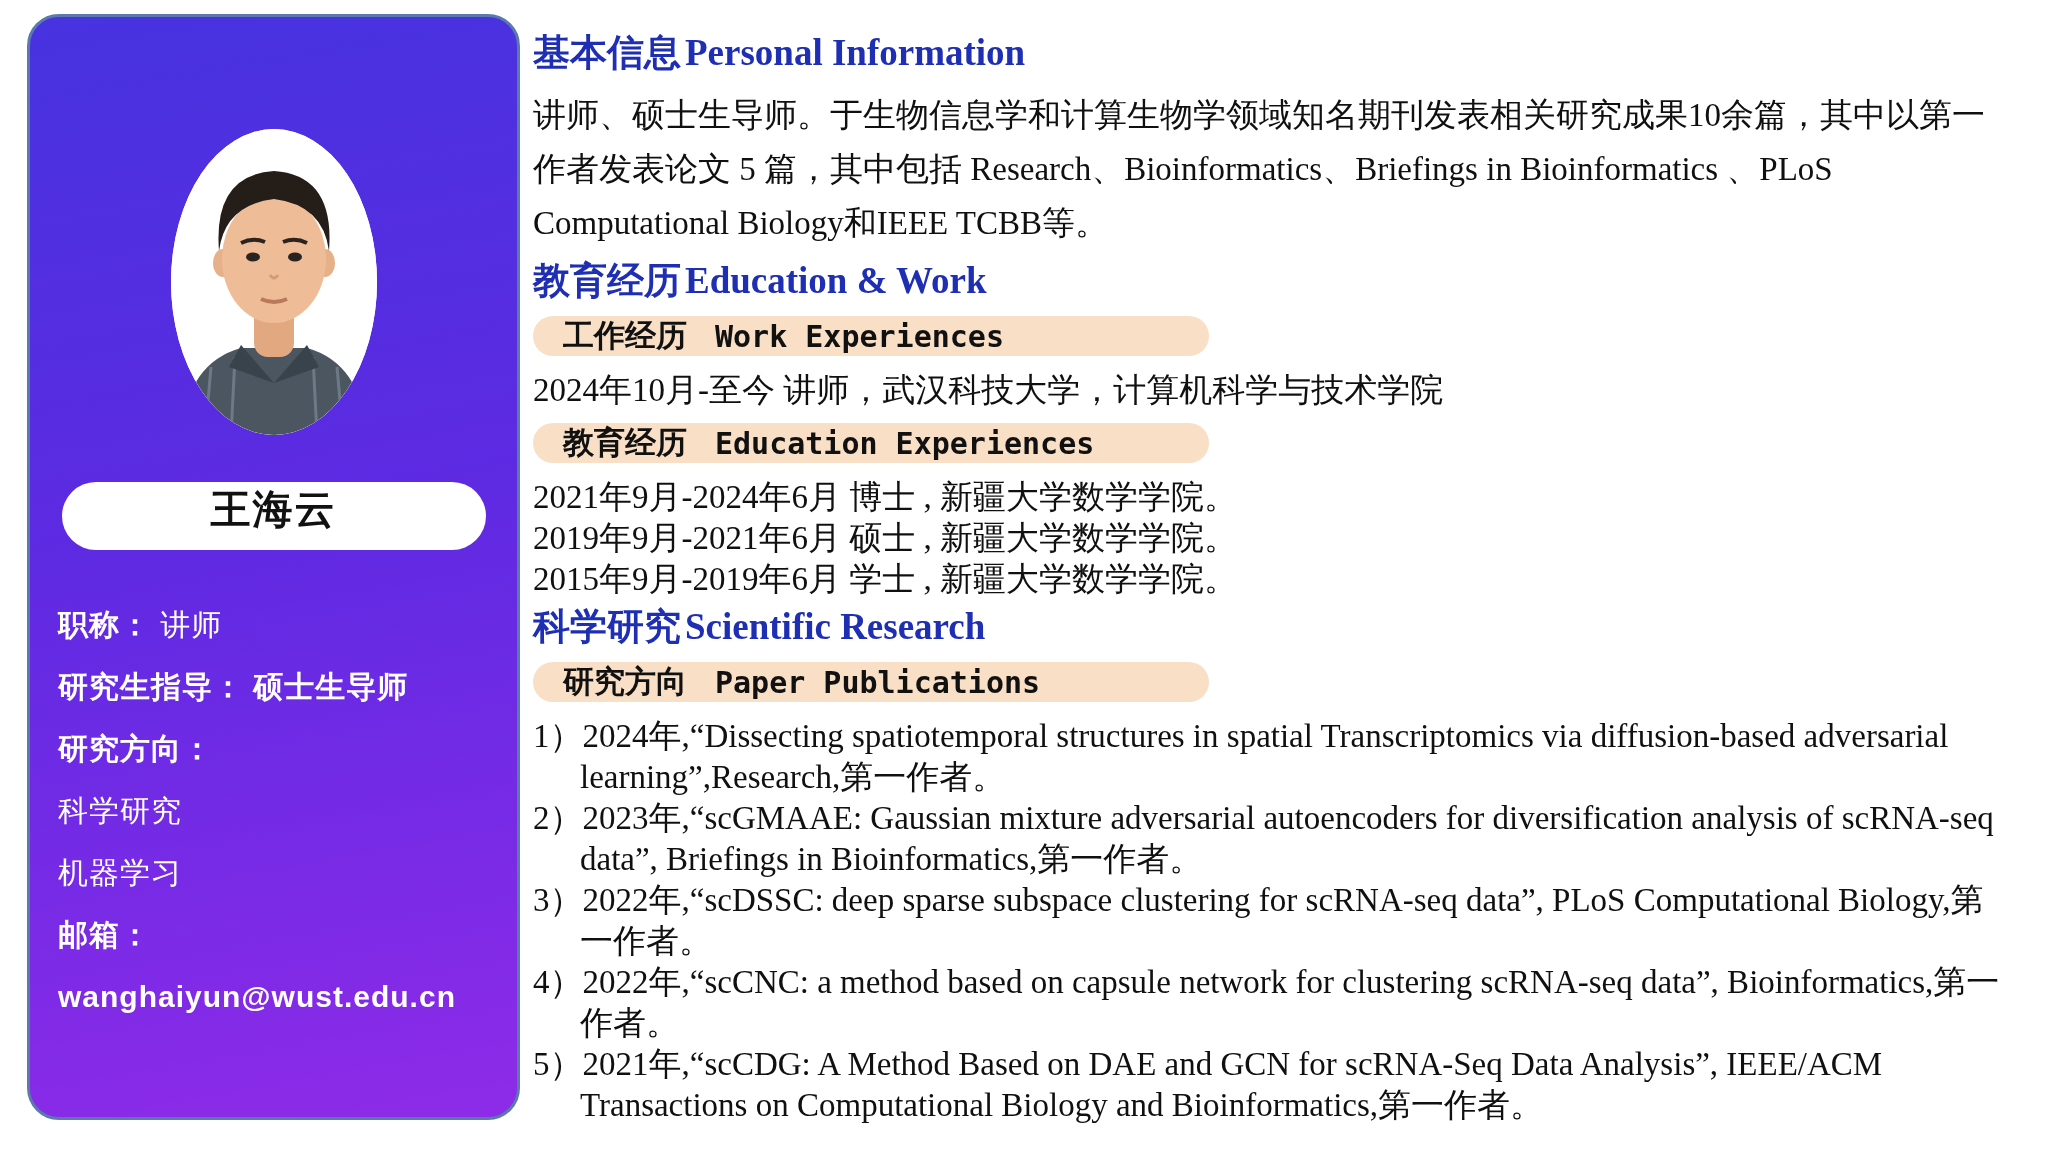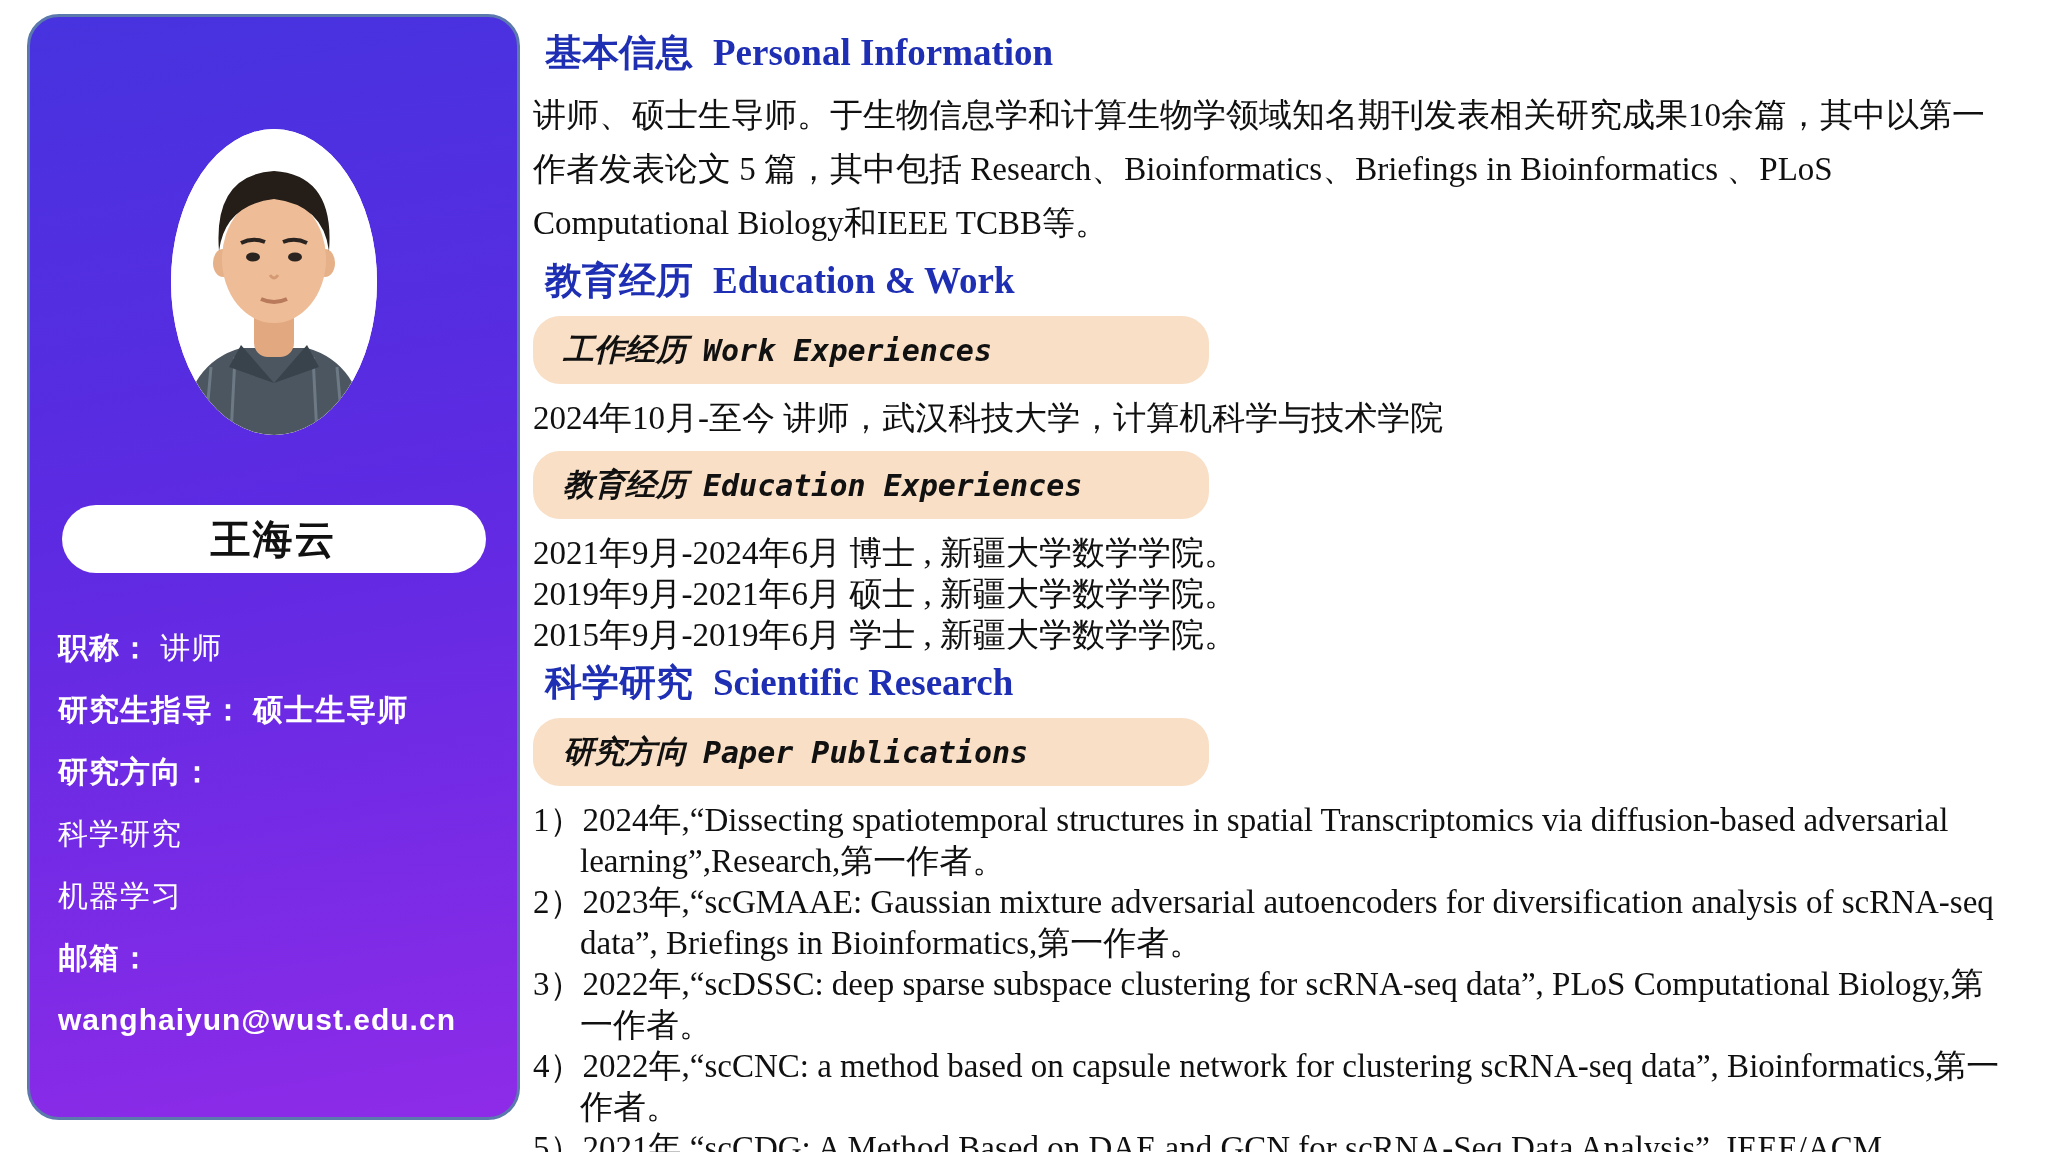--- a/index.html
+++ b/index.html
@@ -6,40 +6,40 @@
   .page{position:relative;width:2048px;height:1152px;background:#ffffff;overflow:hidden;
         font-family:"Liberation Sans",sans-serif;}
 
   
   .card{position:absolute;left:27px;top:14px;width:493px;height:1106px;box-sizing:border-box;
         border-radius:32px;border:3px solid var(--card-border,#5b79ad);
         background:linear-gradient(170deg,var(--grad-top,#4733df) 0%,#5d2ae2 45%,var(--grad-bottom,#8e2be8) 100%);}
   .photo{width:206px;height:306px;margin:112px auto 0;background:#ffffff;border-radius:50%;
          overflow:hidden;position:relative;}
   .photo svg{display:block;width:100%;height:100%;}
-  .name-pill{width:424px;height:68px;margin:70px auto 0;background:#ffffff;border-radius:36px;
-             display:flex;align-items:center;justify-content:center;
+  .name-pill{width:424px;height:68px;margin:47px auto 0;background:#ffffff;border-radius:36px;
+             display:flex;align-items:flex-start;justify-content:center;
              font-size:40px;font-weight:bold;color:#111111;letter-spacing:2px;}
   .side-rows{margin:56px 22px 0 28px;}
   .side-row{color:#ffffff;font-size:30px;line-height:37px;margin-bottom:25px;letter-spacing:1px;}
   .side-label{font-weight:bold;}
   .side-value{font-weight:normal;}
   .side-value.bold{font-weight:bold;}
 
   
   .main{position:absolute;left:533px;top:30px;width:1478px;}
-  .sec-title{display:flex;align-items:baseline;gap:20px;color:var(--heading,#1f2fb4);
-             margin:0 0 12px 12px;line-height:46px;}
+  .sec-title{display:flex;align-items:baseline;gap:4px;color:var(--heading,#1f2fb4);
+             margin:0 0 12px 0;line-height:46px;}
   .sec-title .zh{font-size:37px;font-weight:800;font-family:"Liberation Sans",sans-serif;}
   .sec-title .en{font-size:37px;font-weight:bold;font-family:"Liberation Serif",serif;}
   .para{font-family:"Liberation Serif",serif;font-size:33px;line-height:54px;color:#101010;
         margin:0 0 8px 0;}
-  .pill{width:676px;height:68px;background:var(--pill,#f8dfc6);border-radius:27px;
-        display:flex;align-items:center;gap:16px;padding-left:30px;box-sizing:border-box;
-        margin:12px 0 14px 0;font-style:italic;}
+  .pill{width:676px;height:40px;background:var(--pill,#f8dfc6);border-radius:27px;
+        display:flex;align-items:center;gap:28px;padding-left:30px;box-sizing:border-box;
+        margin:12px 0 14px 0;}
   .pill .zh{font-size:31px;font-weight:bold;color:#111111;}
   .pill .en{font-family:"DejaVu Sans Mono",monospace;font-size:30px;font-weight:bold;color:#111111;text-align:center;}
   .lines div{font-family:"Liberation Serif",serif;font-size:33px;line-height:41px;color:#101010;}
   .gap-sm{height:4px;}
   .pubs div{font-family:"Liberation Serif",serif;font-size:33px;line-height:41px;color:#101010;
             padding-left:47px;text-indent:-47px;}
 </style>
 </head>
 <body>
 

